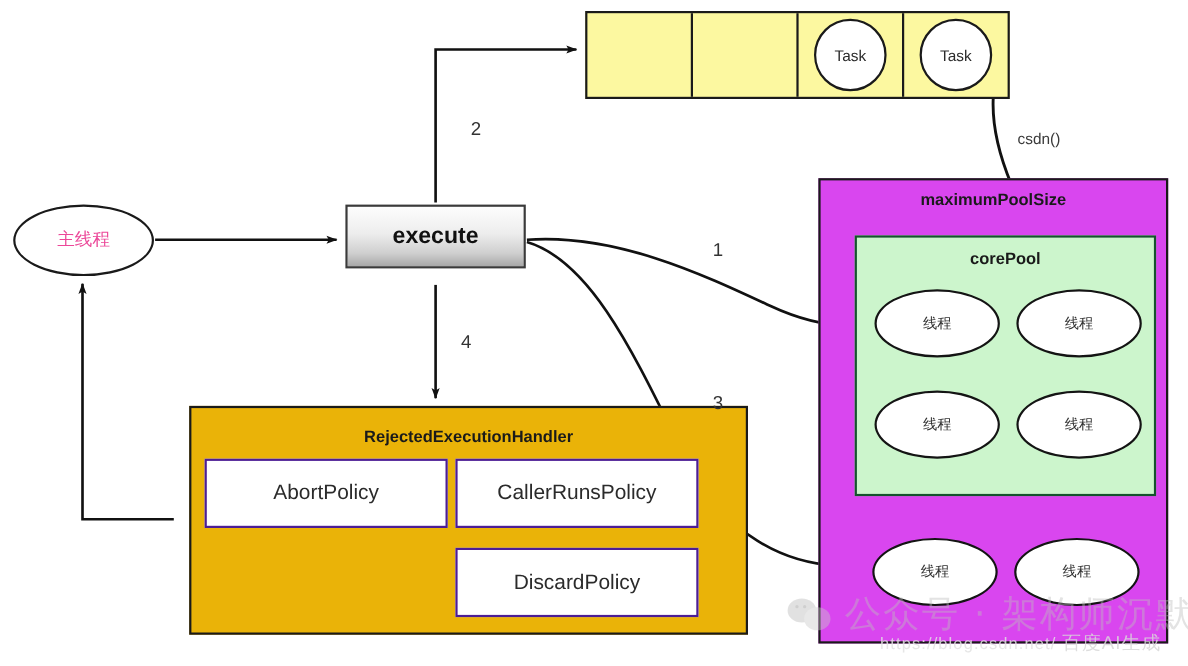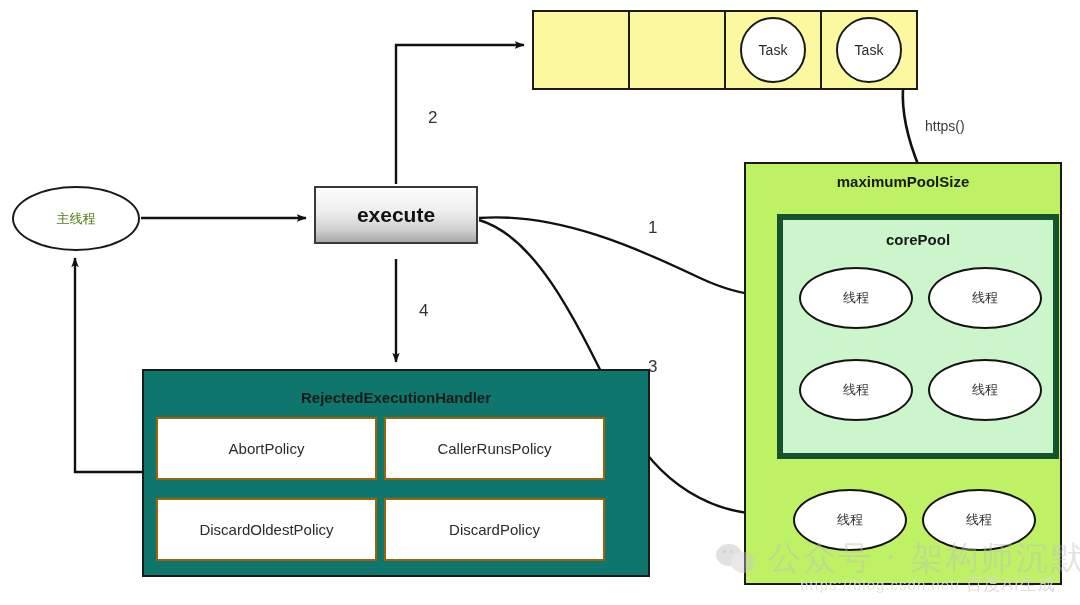--- a/index.html
+++ b/index.html
@@ -37,64 +37,64 @@
     left:532px;top:108px;width:240px;
     font-size:15px;font-weight:bold;color:#1a1a1a;
   }
 
   
   .main-thread{
     left:12px;top:186px;width:128px;height:65px;
     border:2px solid #1a1a1a;border-radius:50%;
     background:#fff;
     display:flex;align-items:center;justify-content:center;
-    font-size:13px;color:#4d7c0f;
+    font-size:16px;color:#ec4899;
   }
 
   
   .execute{
     left:314px;top:186px;width:164px;height:58px;
     border:2px solid #3a3a3a;
     background:linear-gradient(to bottom,#fdfdfd 0%,#ededed 45%,#cfcfcf 78%,#a8a8a8 100%);
     display:flex;align-items:center;justify-content:center;
     font-size:21px;font-weight:bold;color:#111;
   }
 
   
   .reh{
-    left:142px;top:369px;width:508px;height:208px;
-    border:2px solid #1a1a1a;background:#0f766e;
+    left:172px;top:369px;width:508px;height:208px;
+    border:2px solid #1a1a1a;background:#eab308;
   }
   .reh-title{
     position:absolute;left:0;top:18px;width:100%;
     text-align:center;font-size:15px;font-weight:bold;color:#1a1a1a;
   }
   .policy{
     position:absolute;width:217px;height:59px;
-    border:2px solid #a16207;background:#fff;
-    display:flex;align-items:center;justify-content:center;
-    font-size:15px;color:#2b2b2b;
+    border:2px solid #4c1d95;background:#fff;
+    display:flex;align-items:center;justify-content:center;
+    font-size:19px;color:#2b2b2b;
   }
   .policy.p0{left:12px;top:46px;}
   .policy.p1{left:240px;top:46px;}
   .policy.p2{left:12px;top:127px;}
   .policy.p3{left:240px;top:127px;text-align:center;}
 
   
   .maxpool{
     left:744px;top:162px;width:318px;height:423px;
-    border:2px solid #1a1a1a;background:#bef264;padding-left:46px;
+    border:2px solid #1a1a1a;background:#d946ef;padding-left:46px;
   }
   .maxpool-title{
     position:absolute;left:0;top:9px;width:100%;
     text-align:center;font-size:15px;font-weight:bold;color:#1a1a1a;
   }
   .corepool{
     position:absolute;left:31px;top:50px;width:270px;height:233px;
-    border:6px solid #14532d;background:#ccf5cc;text-decoration:underline;
+    border:2px solid #14532d;background:#ccf5cc;text-decoration:underline;
   }
   .corepool-title{
     position:absolute;left:0;top:11px;width:100%;
     text-align:center;font-size:15px;font-weight:bold;color:#1a1a1a;
   }
   .thread{
     position:absolute;width:110px;height:58px;
     border:2px solid #141414;border-radius:50%;
     background:#fff;
     display:flex;align-items:center;justify-content:center;
@@ -184,21 +184,20 @@
   </div>
 
   <div class="node main-thread">主线程</div>
 
   <div class="node execute">execute</div>
 
   <div class="node reh">
     <div class="reh-title">RejectedExecutionHandler</div>
     <div class="policy p0">AbortPolicy</div>
     <div class="policy p1">CallerRunsPolicy</div>
-    <div class="policy p2">DiscardOldestPolicy</div>
     <div class="policy p3">DiscardPolicy</div>
   </div>
 
   <div class="node maxpool">
     <div class="maxpool-title">maximumPoolSize</div>
 
     <div class="corepool">
       <div class="corepool-title">corePool</div>
       <div class="thread c0">线程</div>
       <div class="thread c1">线程</div>
@@ -207,21 +206,21 @@
     </div>
 
     <div class="thread x0">线程</div>
     <div class="thread x1">线程</div>
   </div>
 
   <div class="elabel" style="left:428px;top:108px;">2</div>
   <div class="elabel" style="left:648px;top:218px;">1</div>
   <div class="elabel" style="left:648px;top:357px;">3</div>
   <div class="elabel" style="left:419px;top:301px;">4</div>
-  <div class="elabel small" style="left:925px;top:118px;">https()</div>
+  <div class="elabel small" style="left:925px;top:118px;">csdn()</div>
 
   <div class="watermark">
     <div class="wm-icon">
       <div class="b1"></div>
         <div class="b2"></div>
       <div class="d d1"></div>
         <div class="d d2"></div>
     </div>
     <div class="wm-text">公众号 · 架构师沉默</div>
   </div>

